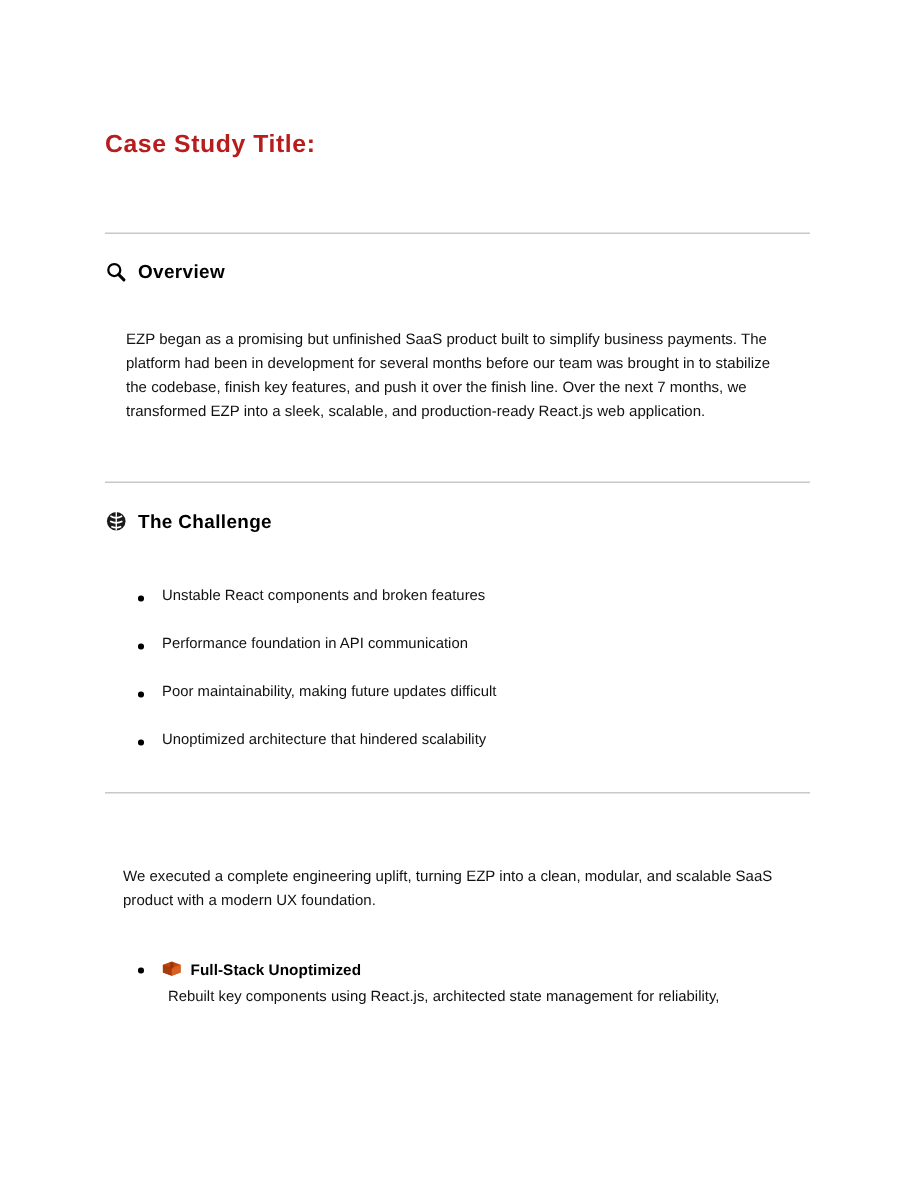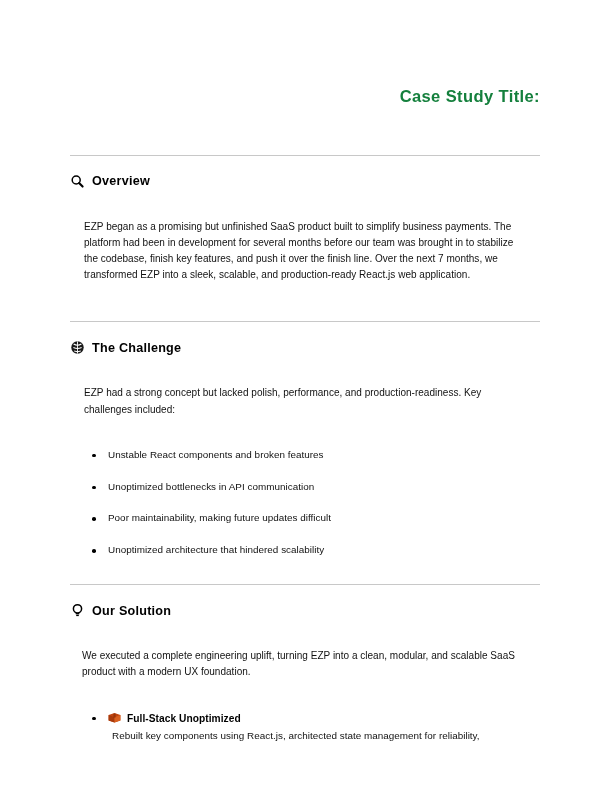--- a/index.html
+++ b/index.html
@@ -31,22 +31,21 @@
     width: 470px;
   }
 
   
   .doc-title {
     font-size: 16.5px;
     font-weight: bold;
     letter-spacing: 0.4px;
     line-height: 1.25;
     margin: 0 0 26px 0;
-    color: #15803d;
-    text-align: right;
+    color: #b91c1c;
   }
 
   .doc-subtitle {
     font-size: 10.2px;
     font-weight: bold;
     line-height: 1.42;
     letter-spacing: 0.05px;
     margin: 0;
     color: #000;
     width: 448px;
@@ -194,45 +193,34 @@
           <path d="M3.4 7.5 Q7.5 9.6 11.6 7.5" stroke="#ffffff" stroke-width="1.1" fill="none"></path>
           <path d="M4.2 11.0 Q7.5 12.6 10.8 11.0" stroke="#ffffff" stroke-width="1.0" fill="none"></path>
           <line x1="7.5" y1="1.4" x2="7.5" y2="13.6" stroke="#ffffff" stroke-width="0.9"></line>
         </svg>
       </span>
       <span>The Challenge</span>
     </div>
 
     <div class="spacer-head-body"></div>
 
-    <p class="body-text indent-body">EZP had a strong concept but lacked polish, performance, and production-readiness. Key challenges included:</p>
 
     <div class="spacer-body-list"></div>
 
     <ul class="bullets challenge-list">
       <li>Unstable React components and broken features</li>
-      <li>Unoptimized bottlenecks in API communication</li>
+      <li>Performance foundation in API communication</li>
       <li>Poor maintainability, making future updates difficult</li>
       <li>Unoptimized architecture that hindered scalability</li>
     </ul>
 
     <div class="spacer-list-rule"></div>
     <hr class="divider">
     <div class="spacer-rule-head"></div>
 
-    <div class="section-head">
-      <span class="head-icon">
-        <svg width="15" height="15" viewBox="0 0 15 15">
-          <circle cx="7.5" cy="5.8" r="4.1" fill="none" stroke="#000" stroke-width="1.5"></circle>
-          <rect x="5.7" y="9.8" width="3.6" height="1.5" fill="#000"></rect>
-          <rect x="6.2" y="11.7" width="2.6" height="1.4" fill="#000"></rect>
-        </svg>
-      </span>
-      <span>Our Solution</span>
-    </div>
 
     <div class="spacer-head-body"></div>
 
     <p class="body-text">We executed a complete engineering uplift, turning EZP into a clean, modular, and scalable SaaS product with a modern UX foundation.</p>
 
     <div class="spacer-body-list"></div>
 
     <ul class="bullets solution-list">
       <li>
         <div class="sub-title">

